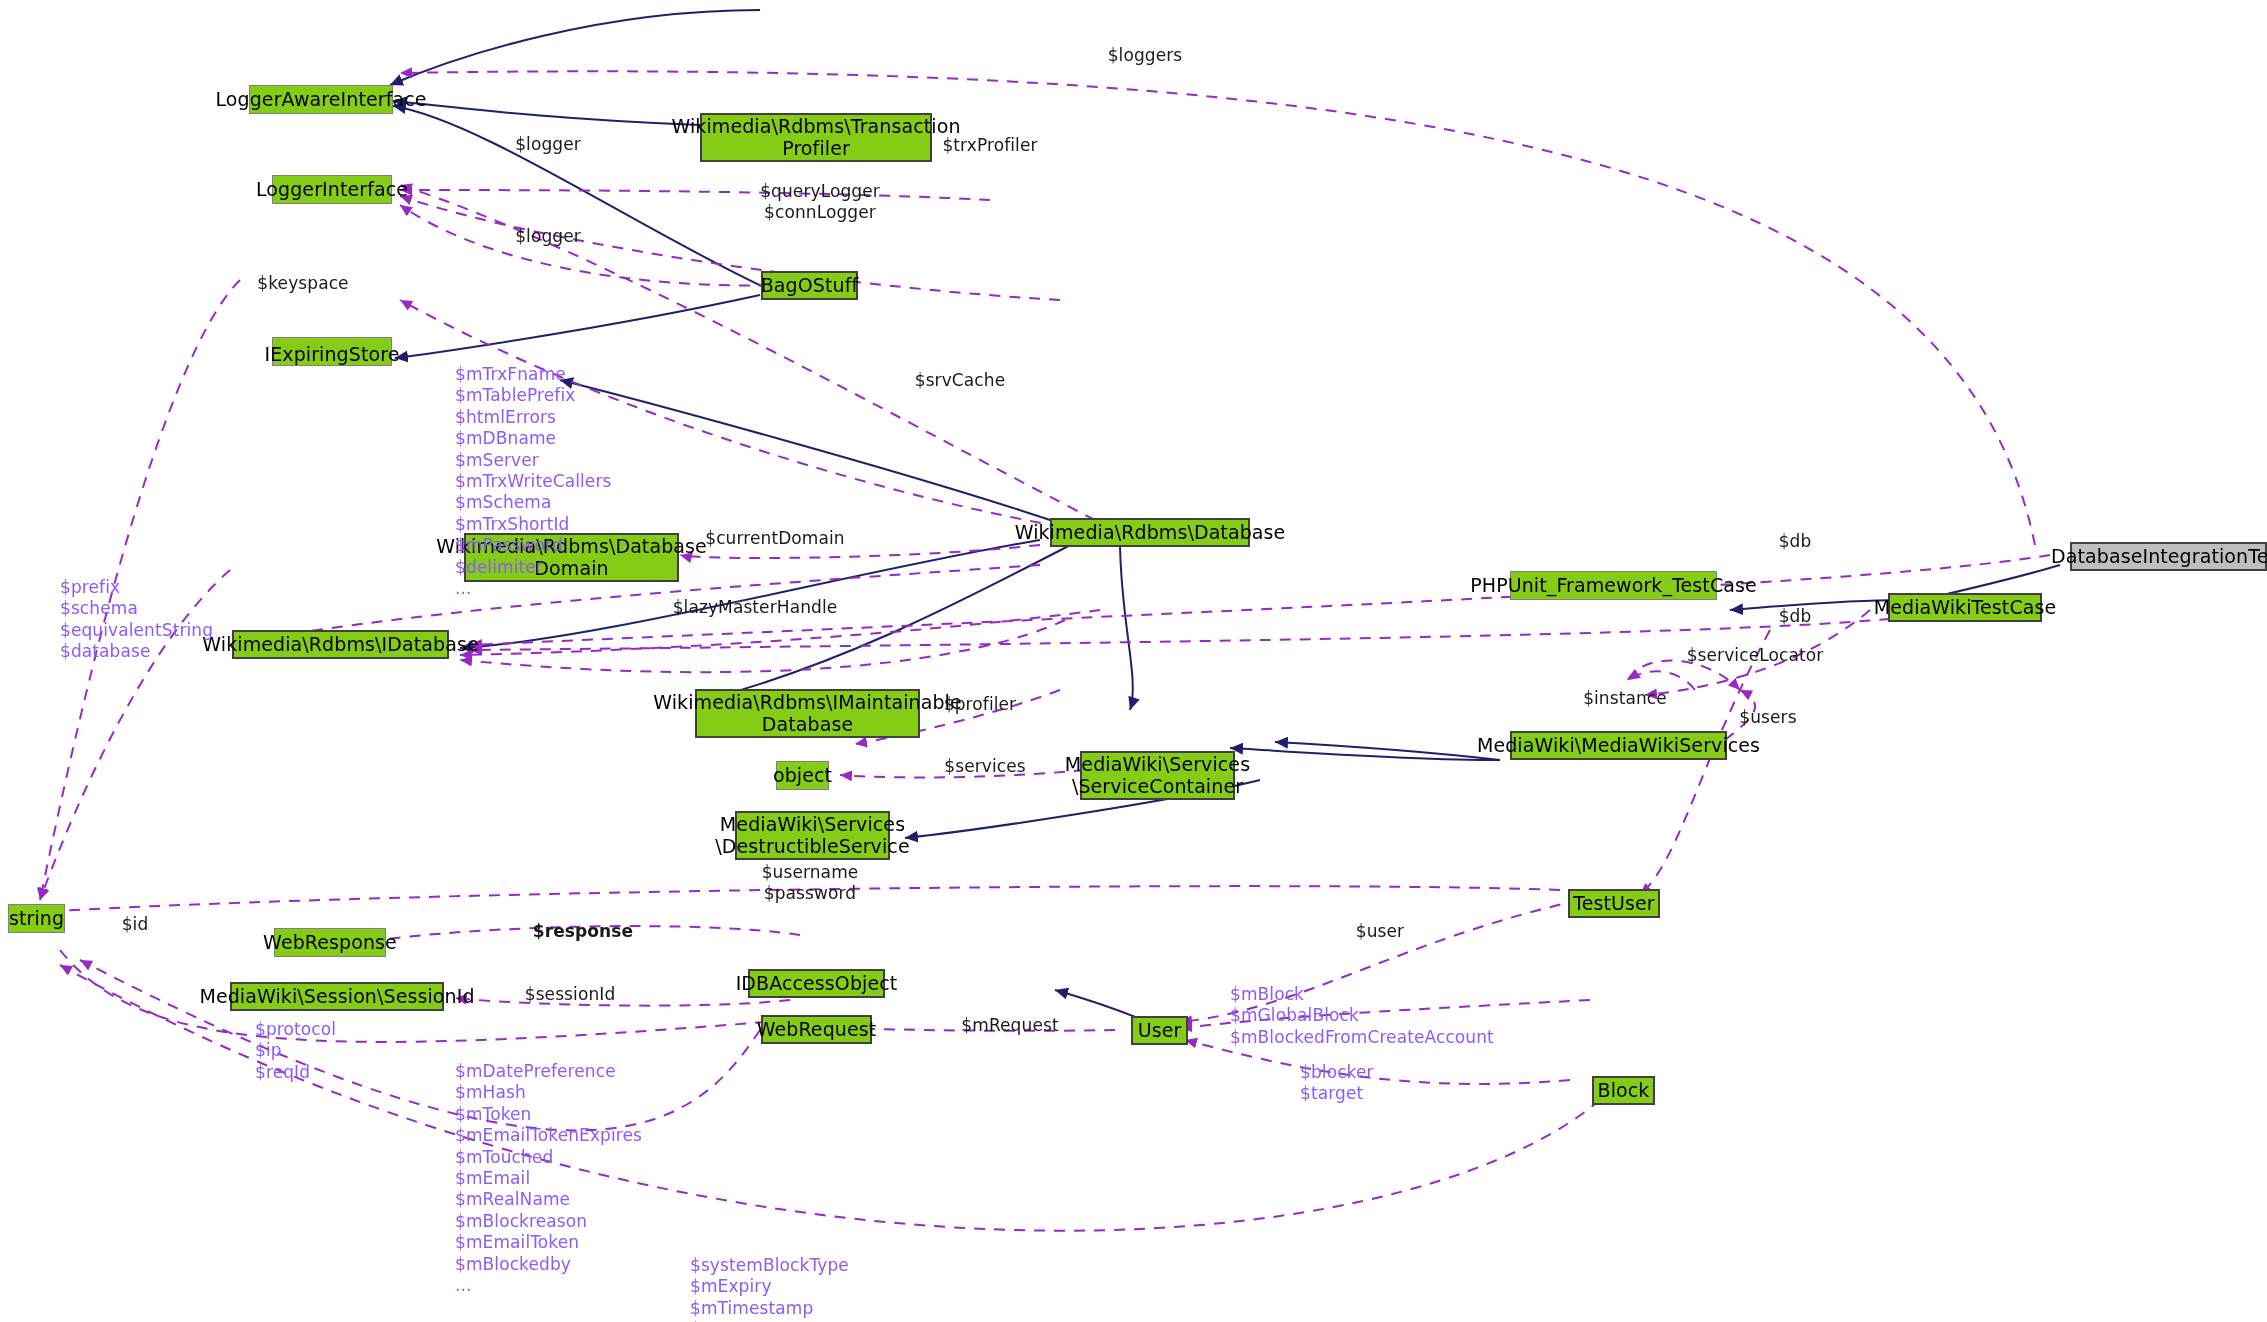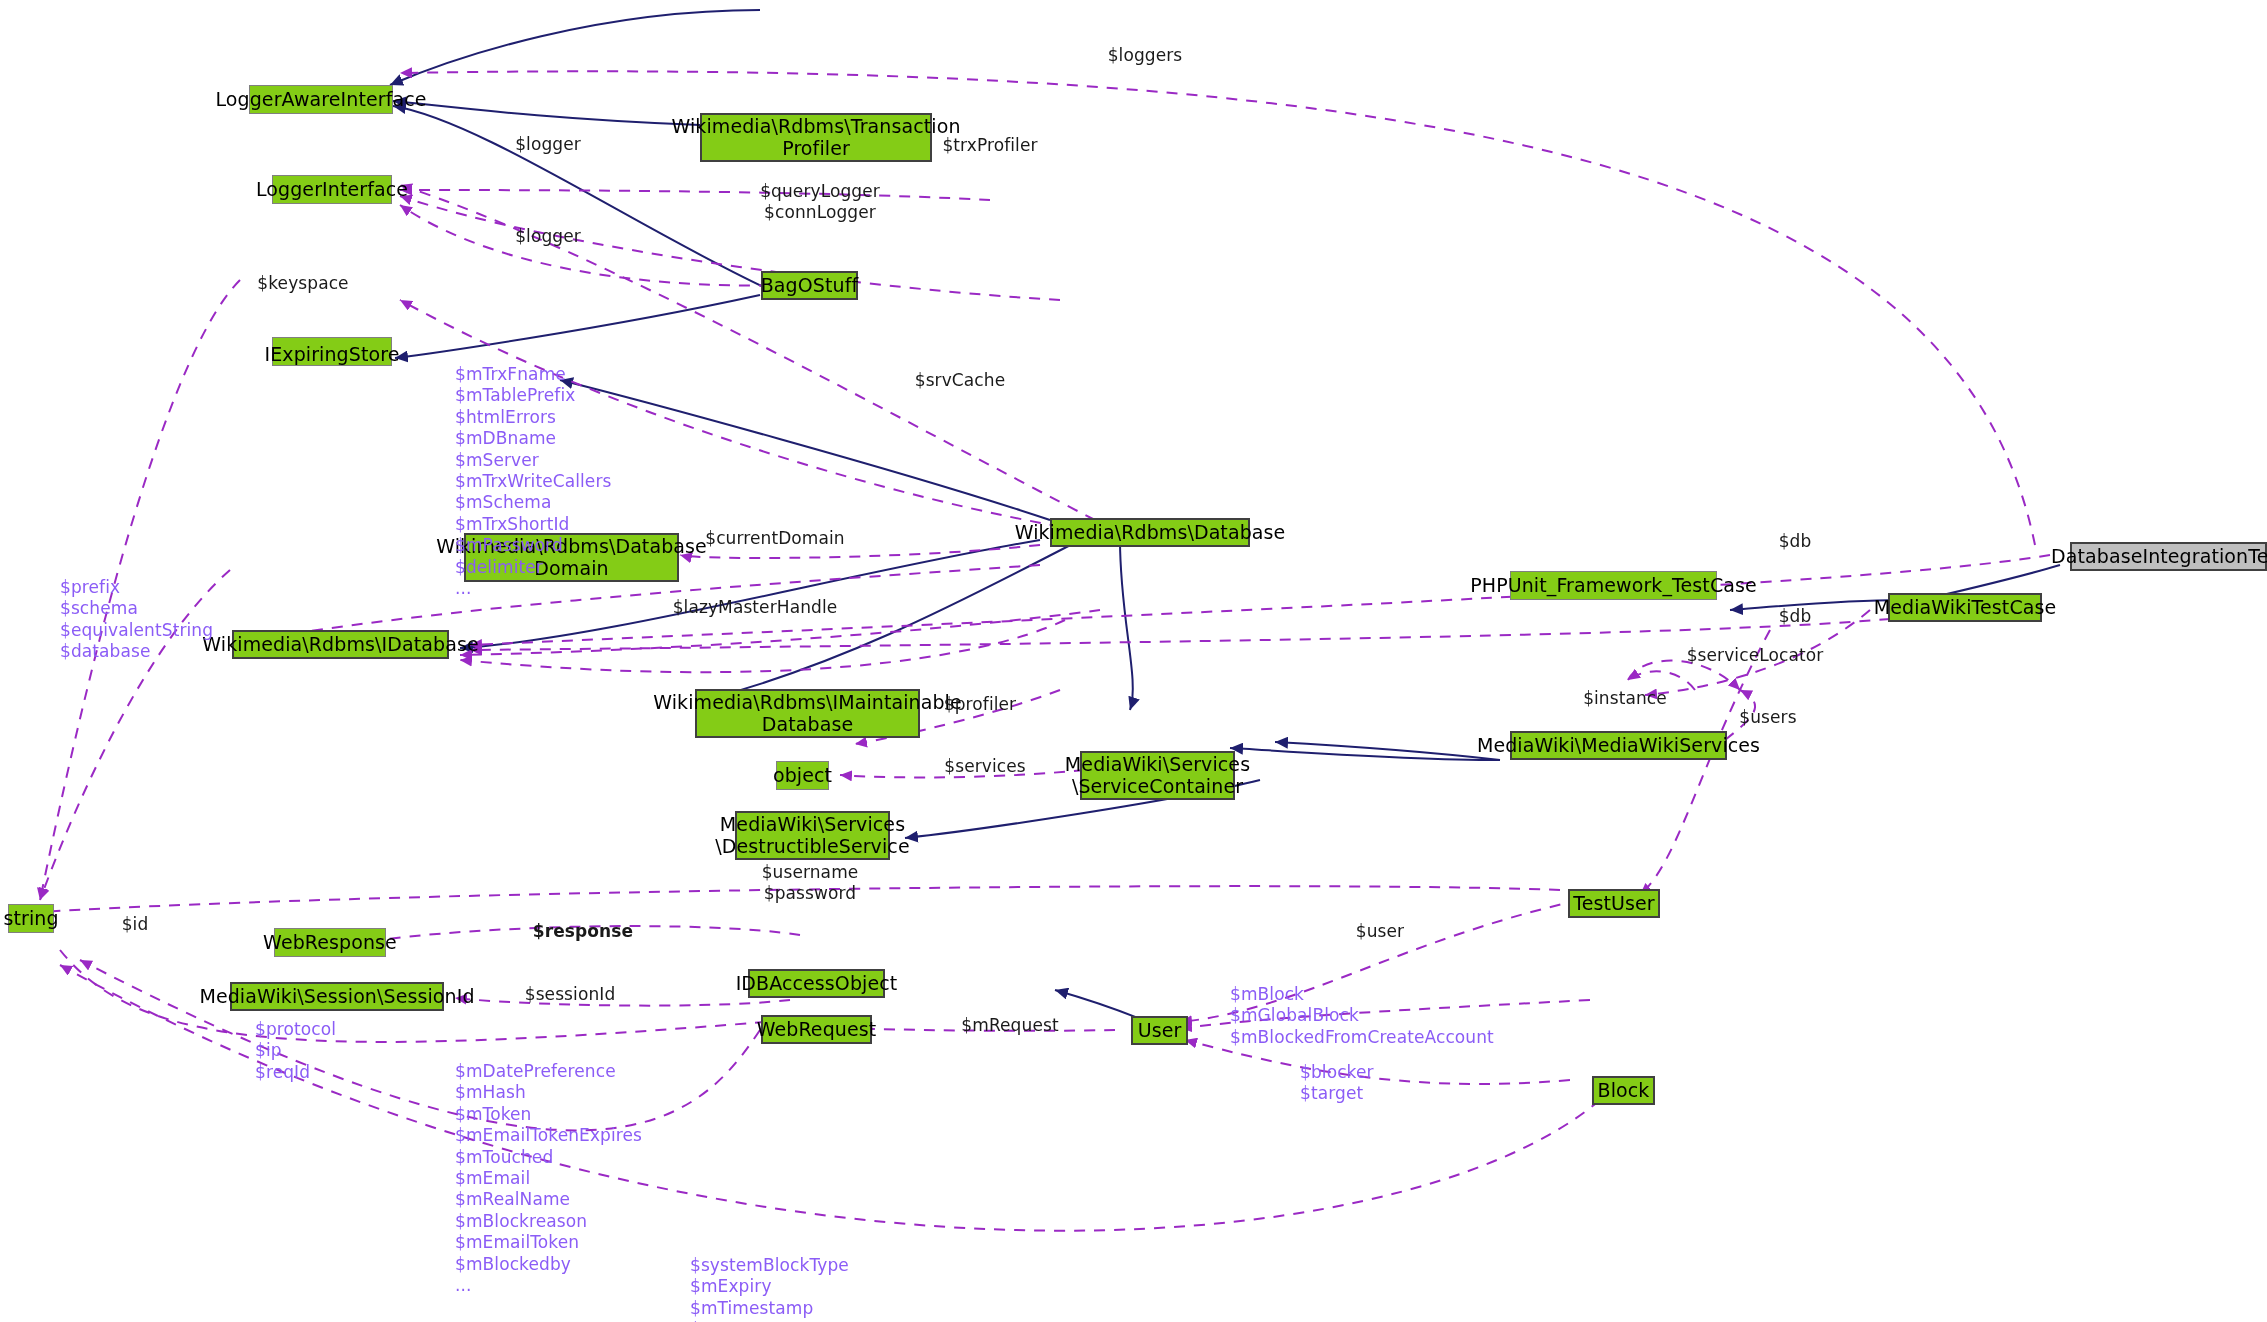--- a/index.html
+++ b/index.html
@@ -163,21 +163,21 @@
   <div class="node strong" style="left:1510px; top:731px; width:217px; height:29px;"><span>MediaWiki\MediaWikiServices</span></div>
 
   <div class="node strong" style="left:1080px; top:751px; width:155px; height:49px;"><span>MediaWiki\Services
 \ServiceContainer</span></div>
 
   <div class="node strong" style="left:735px; top:811px; width:155px; height:49px;"><span>MediaWiki\Services
 \DestructibleService</span></div>
 
   <div class="node" style="left:776px; top:761px; width:53px; height:29px;"><span>object</span></div>
 
-  <div class="node" style="left:8px; top:904px; width:46px; height:29px;"><span>string</span></div>
+  <div class="node" style="left:8px; top:904px; width:57px; height:29px;"><span>string</span></div>
 
   <div class="node strong" style="left:1568px; top:889px; width:92px; height:29px;"><span>TestUser</span></div>
 
   <div class="node" style="left:274px; top:928px; width:112px; height:29px;"><span>WebResponse</span></div>
 
   <div class="node strong" style="left:230px; top:982px; width:214px; height:29px;"><span>MediaWiki\Session\SessionId</span></div>
 
   <div class="node strong" style="left:748px; top:969px; width:137px; height:29px;"><span>IDBAccessObject</span></div>
 
   <div class="node strong" style="left:761px; top:1015px; width:111px; height:29px;"><span>WebRequest</span></div>

